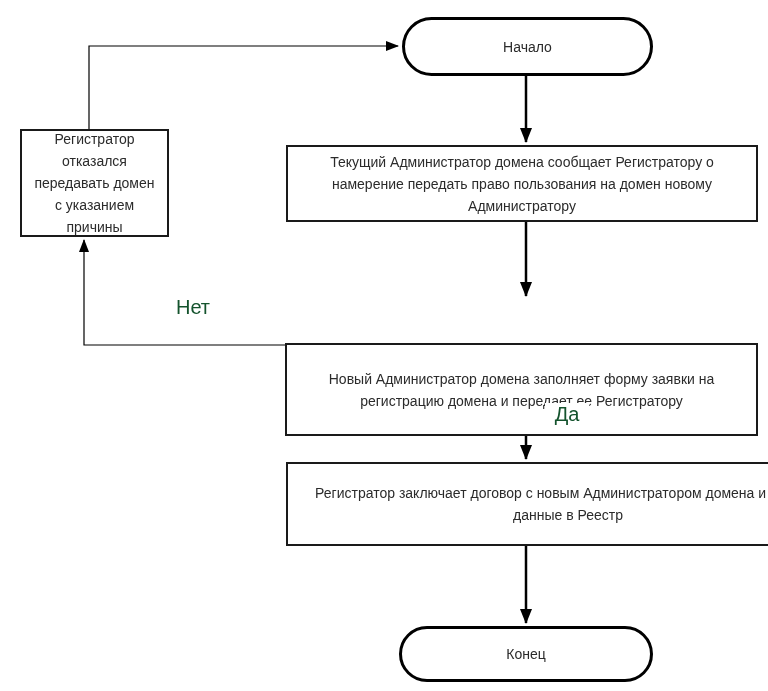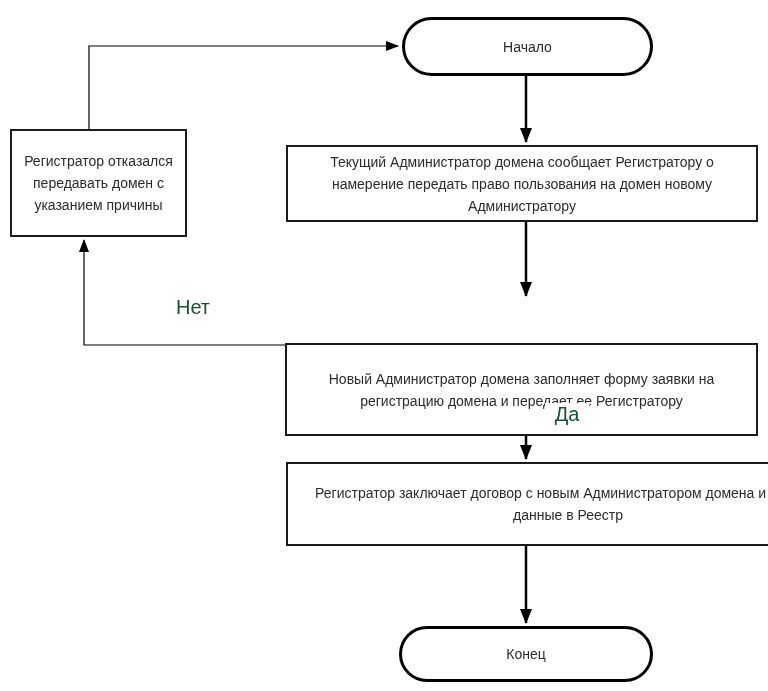--- a/index.html
+++ b/index.html
@@ -53,21 +53,21 @@
   }
   #node-start {
     left: 402px; top: 17px; width: 251px; height: 59px;
     border-radius: 30px;
   }
   #node-step1 {
     left: 286px; top: 145px; width: 472px; height: 77px;
     padding: 0 24px;
   }
   #node-refuse {
-    left: 10px; top: 129px; width: 177px; height: 108px;
+    left: 20px; top: 129px; width: 149px; height: 108px;
     padding: 0 8px;
   }
   #node-step2 {
     left: 285px; top: 299px; width: 473px; height: 93px;
     padding: 0 28px;
     margin-top: 44px;
   }
   #node-step3 {
     left: 286px; top: 462px; width: 564px; height: 84px;
     padding: 0 6px;

